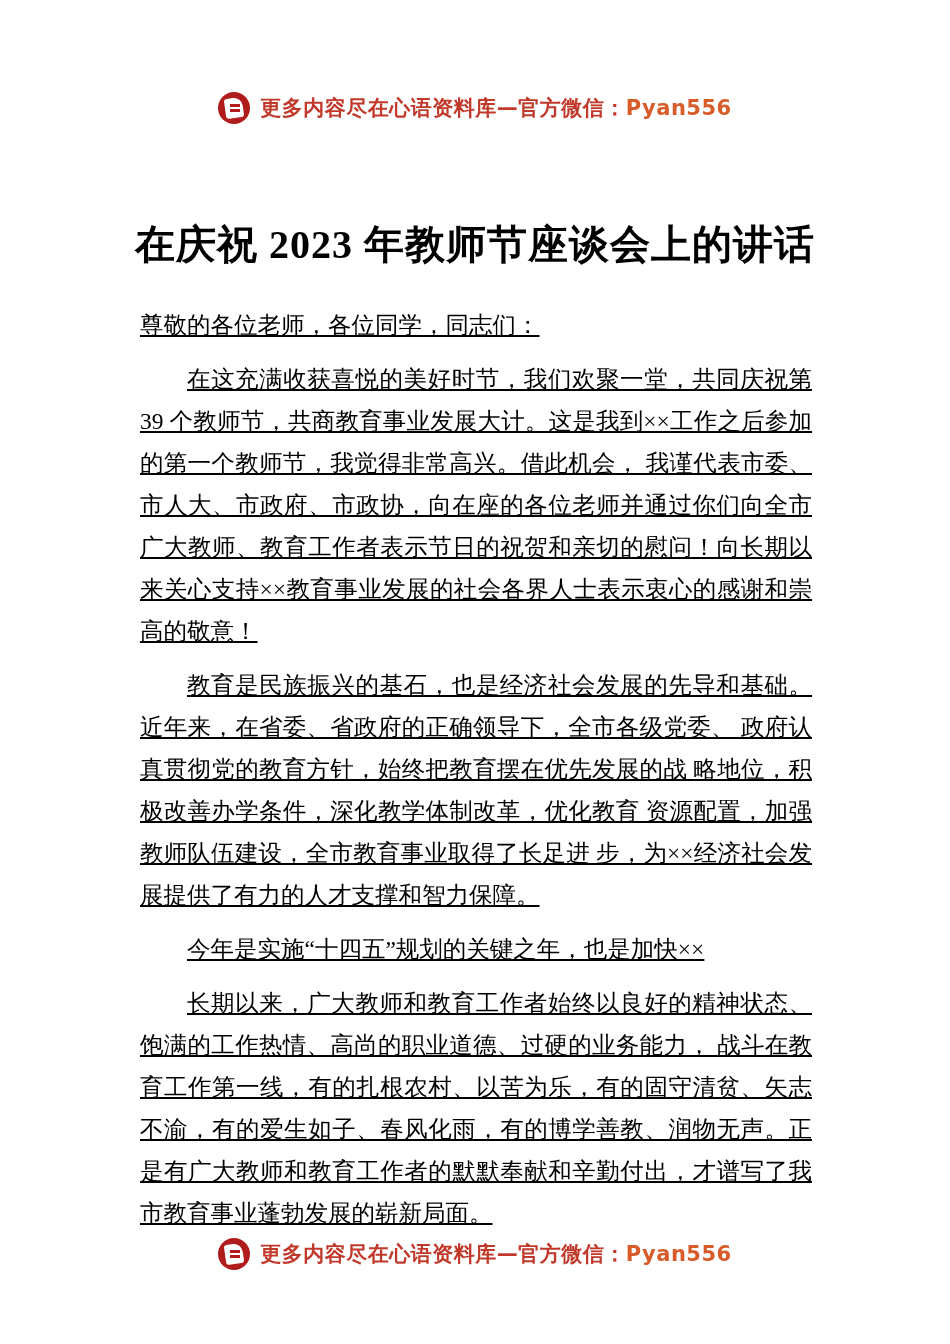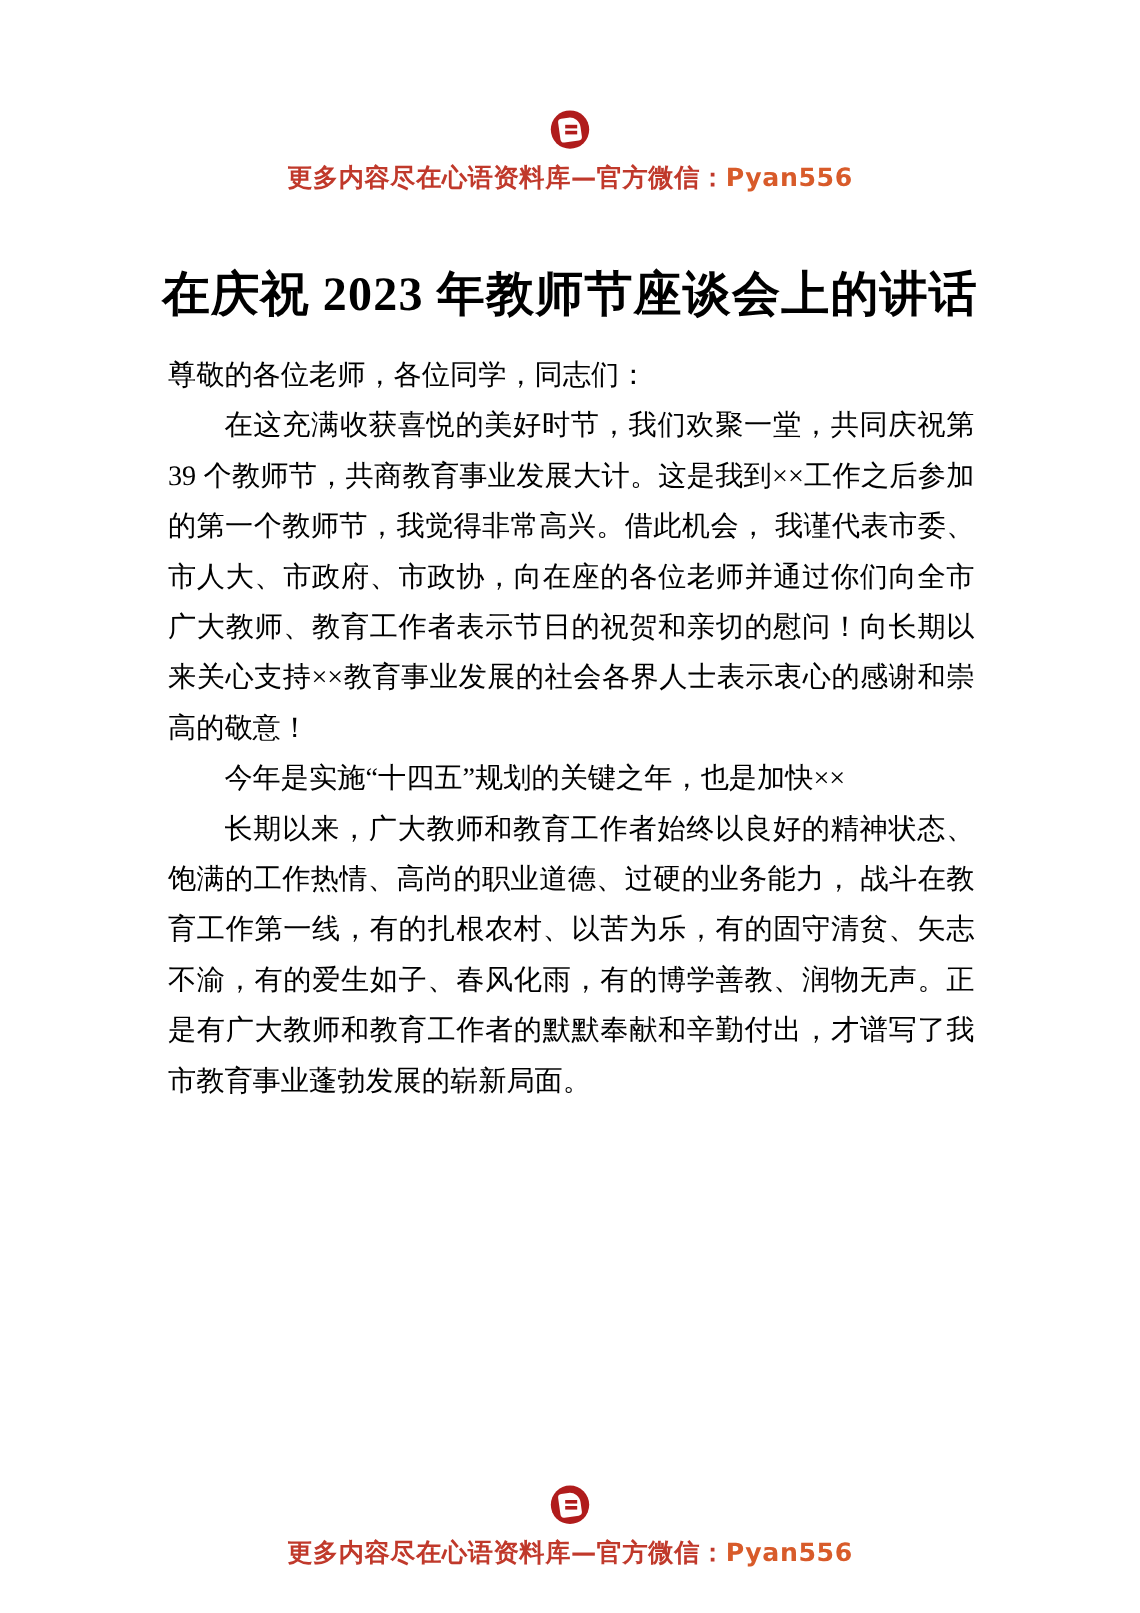--- a/index.html
+++ b/index.html
@@ -24,21 +24,20 @@
     position: relative;
   }
 
   
   .watermark {
     display: flex;
     align-items: center;
     justify-content: center;
     gap: 10px;
     white-space: nowrap;
-    flex-direction: column;
   }
   .watermark-top {
     position: absolute;
     top: 92px;
     left: 0;
     width: 950px;
   }
   .watermark-bottom {
     position: absolute;
     top: 1238px;
@@ -105,42 +104,44 @@
     position: absolute;
     top: 292px;
     left: 140px;
     width: 672px;
   }
   .para {
     font-size: 23.5px;
     line-height: 42px;
     text-align: justify;
     text-justify: inter-ideograph;
-    margin: 0 0 0 0;
+    margin: 12px 0 0 0;
     color: #000;
+    text-decoration: underline;
   }
   .para.indent {
     text-indent: 2em;
   }
 </style>
 </head>
 <body>
 
 <div class="page">
 
   <div class="watermark watermark-top">
     <span class="wm-logo"></span>
     <span class="wm-text"><span>更多内容尽在心语资料库—官方微信：</span><span class="wechat">Pyan556</span></span>
   </div>
 
   <h1 class="doc-title">在庆祝 2023 年教师节座谈会上的讲话</h1>
 
   <div class="body-wrap">
     <p class="para">尊敬的各位老师，各位同学，同志们：</p>
     <p class="para indent">在这充满收获喜悦的美好时节，我们欢聚一堂，共同庆祝第 39 个教师节，共商教育事业发展大计。这是我到××工作之后参加的第一个教师节，我觉得非常高兴。借此机会， 我谨代表市委、市人大、市政府、市政协，向在座的各位老师并通过你们向全市广大教师、教育工作者表示节日的祝贺和亲切的慰问！向长期以来关心支持××教育事业发展的社会各界人士表示衷心的感谢和崇高的敬意！</p>
+    <p class="para indent">教育是民族振兴的基石，也是经济社会发展的先导和基础。近年来，在省委、省政府的正确领导下，全市各级党委、 政府认真贯彻党的教育方针，始终把教育摆在优先发展的战 略地位，积极改善办学条件，深化教学体制改革，优化教育 资源配置，加强教师队伍建设，全市教育事业取得了长足进 步，为××经济社会发展提供了有力的人才支撑和智力保障。</p>
     <p class="para indent">今年是实施“十四五”规划的关键之年，也是加快××</p>
     <p class="para indent">长期以来，广大教师和教育工作者始终以良好的精神状态、饱满的工作热情、高尚的职业道德、过硬的业务能力， 战斗在教育工作第一线，有的扎根农村、以苦为乐，有的固守清贫、矢志不渝，有的爱生如子、春风化雨，有的博学善教、润物无声。正是有广大教师和教育工作者的默默奉献和辛勤付出，才谱写了我市教育事业蓬勃发展的崭新局面。</p>
   </div>
 
   <div class="watermark watermark-bottom">
     <span class="wm-logo"></span>
     <span class="wm-text"><span>更多内容尽在心语资料库—官方微信：</span><span class="wechat">Pyan556</span></span>
   </div>
 
 </div>

